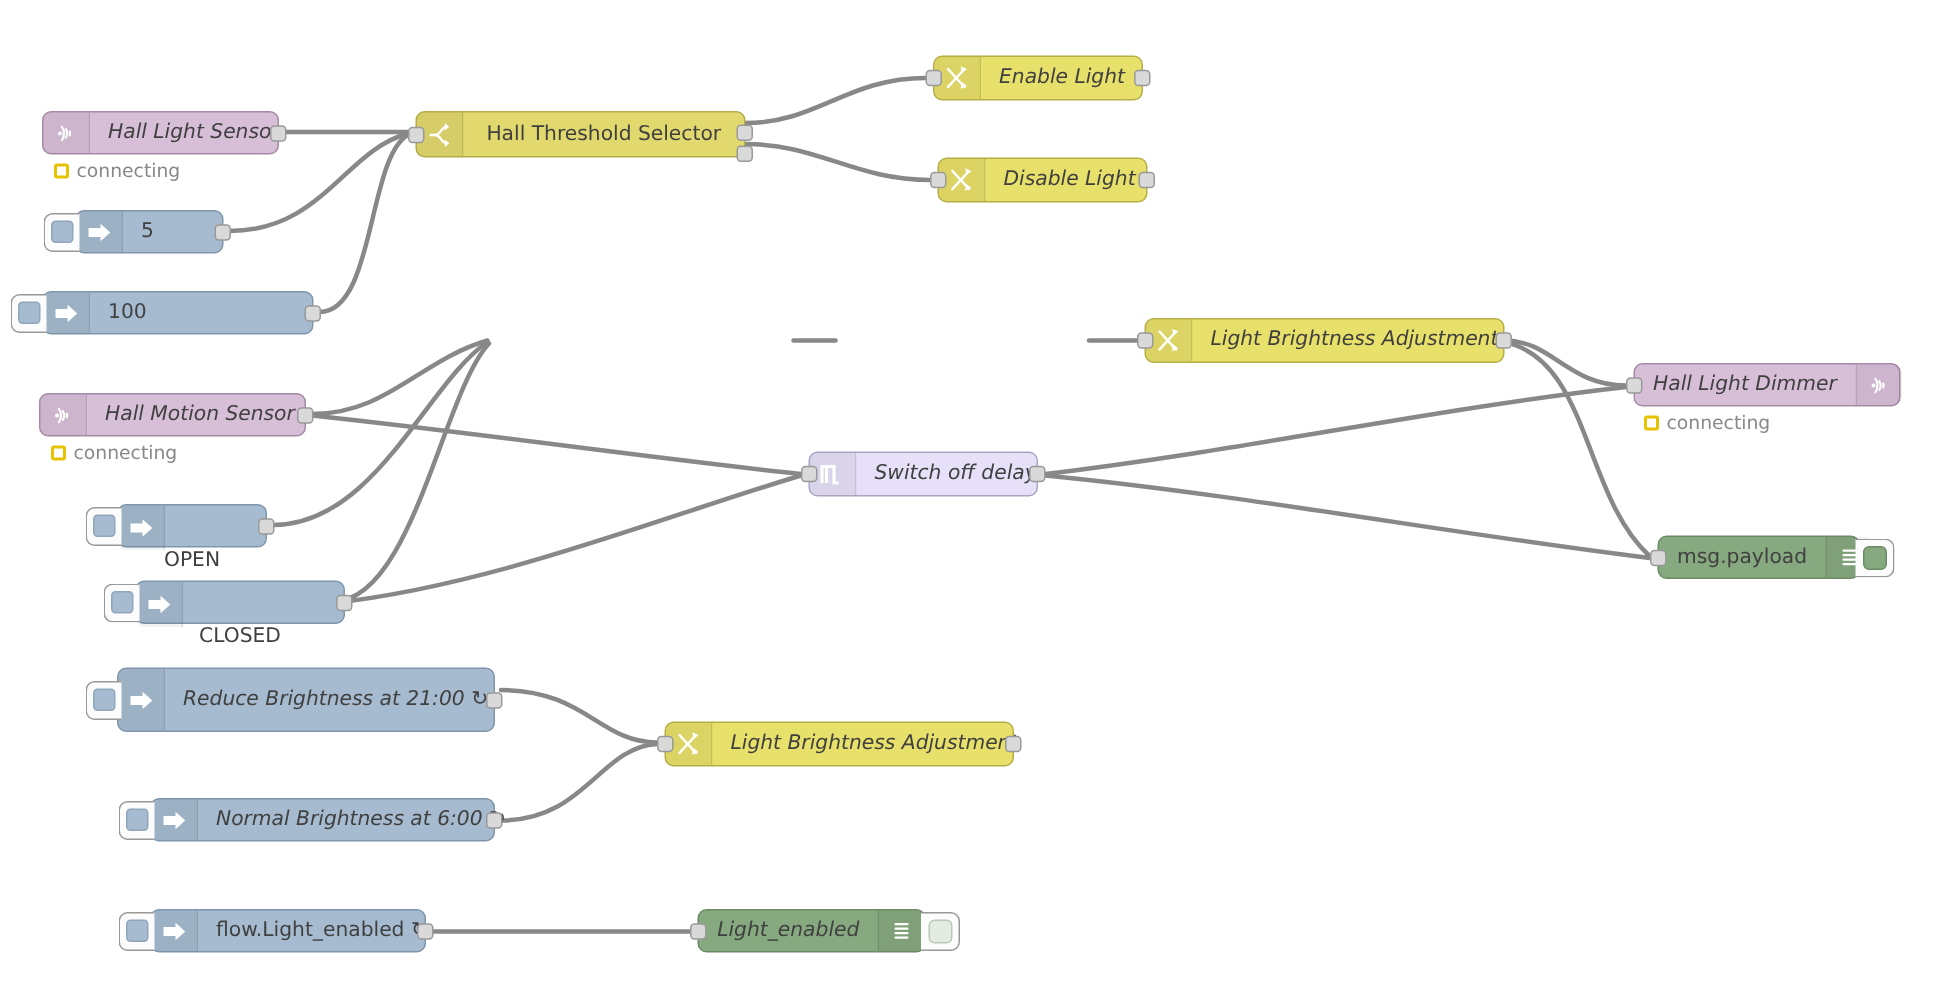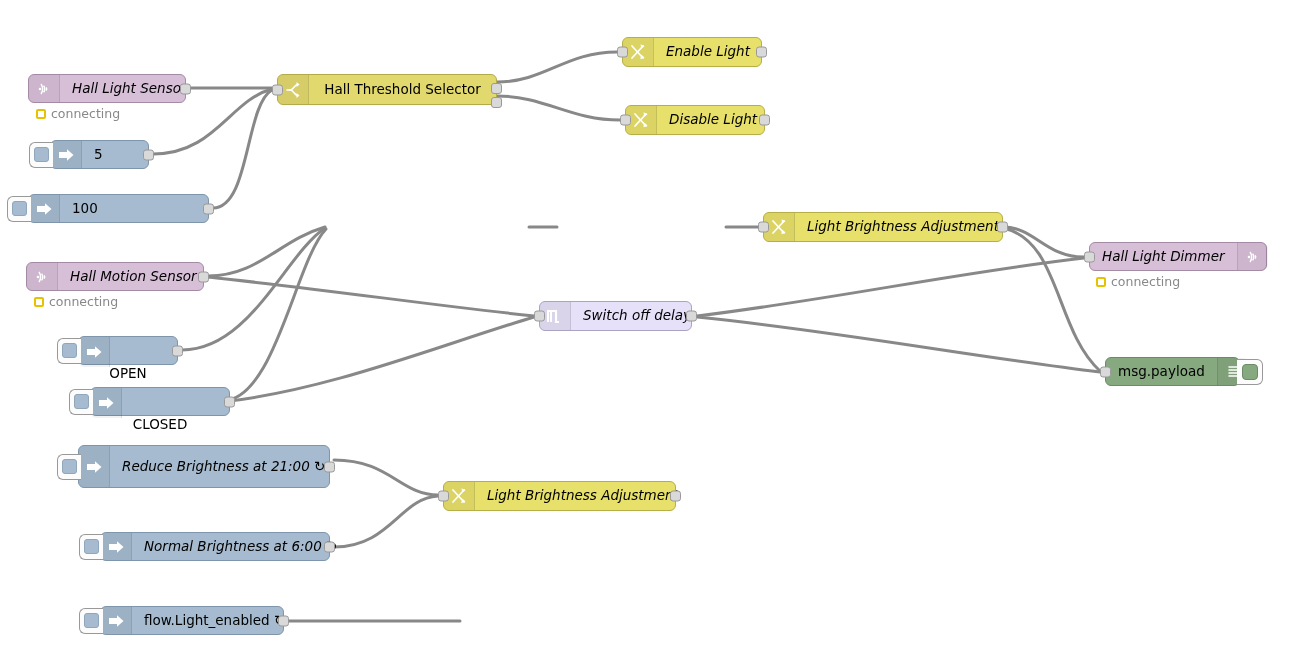--- a/index.html
+++ b/index.html
@@ -24,21 +24,21 @@
     border-right:1px solid rgba(0,0,0,.10);
     background:rgba(0,0,0,.05);
     border-radius:5px 0 0 5px;
   }
   .node .ico.right{
     border-right:none;border-left:1px solid rgba(0,0,0,.10);
     border-radius:0 5px 5px 0;
   }
   .node .lbl{
     flex:1 1 auto;padding:0 12px;
-    font-size:13.5px;color:#000000;white-space:nowrap;
+    font-size:13.5px;color:#404040;white-space:nowrap;
     text-align:center;line-height:1;
   }
   .node .lbl.left{text-align:left;}
   .node .lbl.ital{font-style:italic;}
 
   
   .n-mqtt{background:#d8bfd8;border-color:#a58aa5;}
   .n-inject{background:#a6bbcf;border-color:#7f95ab;}
   .n-switch{background:#e2d96e;border-color:#b3aa49;}
   .n-change{background:#e7e06a;border-color:#b6ae47;}
@@ -384,14 +384,31 @@
       </div>
     <div class="ico">
       <svg width="18" height="14" viewBox="0 0 18 14">
           <path d="M2 4h8V1.2L16.5 7 10 12.8V10H2z" fill="#fff"></path>
         </svg>
     </div>
     <div class="lbl left">flow.Light_enabled ↻</div>
     <div class="port" style="right:-6px;top:50%;transform:translateY(-50%);"></div>
   </div>
 
+  <div class="node n-debug" style="left:465px;top:606px;width:152px;height:29px;">
+    <div class="lbl ital">Light_enabled</div>
+    <div class="ico right">
+      <svg width="14" height="14" viewBox="0 0 14 14">
+          <g stroke="#fff" stroke-width="1.5" stroke-linecap="round">
+        <path d="M3 2h8"></path>
+            <path d="M3 5h8"></path>
+            <path d="M3 8h8"></path>
+            <path d="M3 11h8"></path>
+          </g>
+        </svg>
+    </div>
+    <div class="dbg-btn off">
+        <i></i>
+      </div>
+    <div class="port" style="left:-6px;top:50%;transform:translateY(-50%);"></div>
+  </div>
 
 </div>
 
 </body></html>

